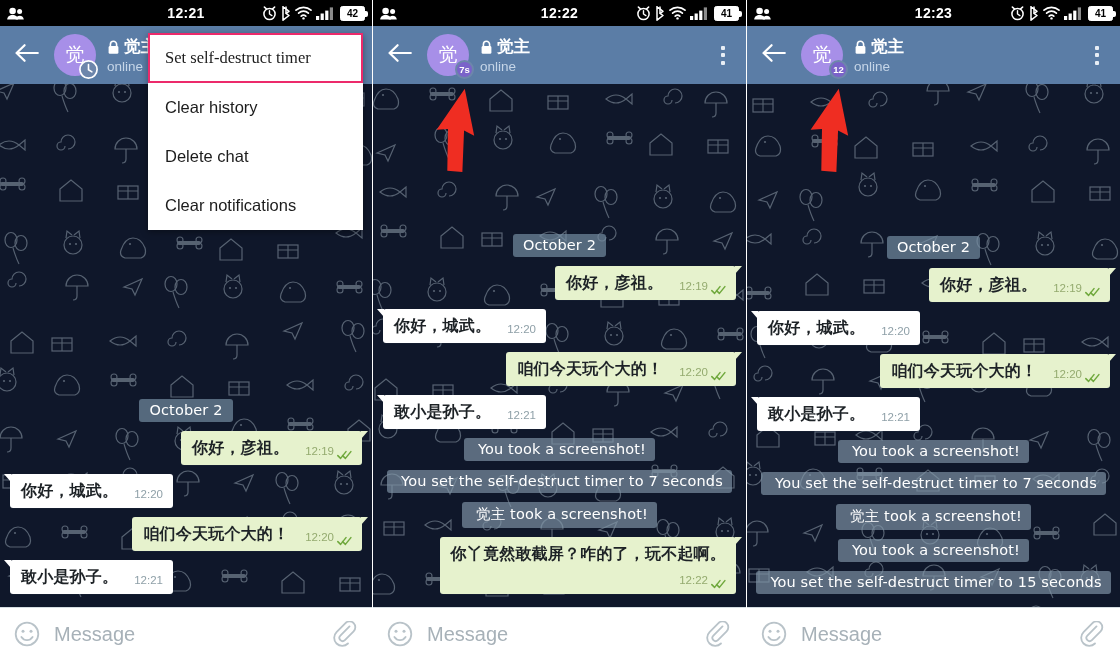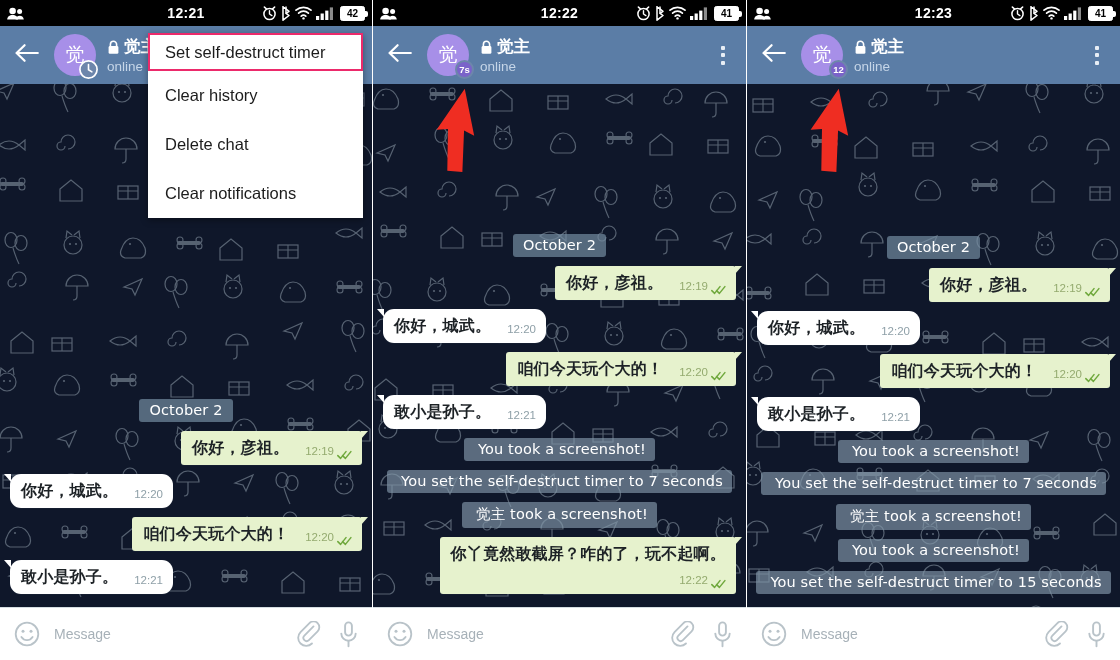--- a/index.html
+++ b/index.html
@@ -119,21 +119,21 @@
     font-size: 16px; font-weight: bold; color: #1d2226;
     line-height: 1.25; letter-spacing: .2px;
   }
   .bubble .meta {
     display: flex; align-items: center; gap: 3px;
     flex: 0 0 auto; padding-bottom: 1px;
   }
   .bubble .time { font-size: 11.5px; color: #8fa0a8; white-space: nowrap; }
   .bubble.out { background: #e6f2cd; }
   .bubble.out .time { color: #94ab6f; }
-  .bubble.in  { background: #ffffff; border-radius: 11px; }
+  .bubble.in  { background: #ffffff; }
   .bubble.out::after {
     content: ""; position: absolute; right: -6px; top: 0;
     width: 0; height: 0;
     border-left: 7px solid #e6f2cd;
     border-bottom: 8px solid transparent;
   }
   .bubble.in::after {
     content: ""; position: absolute; left: -6px; top: 0;
     width: 0; height: 0;
     border-right: 7px solid #ffffff;
@@ -157,21 +157,21 @@
 
   
   .composer {
     height: 53px; background: #ffffff;
     border-top: 1px solid #d6dde2;
     display: flex; align-items: center; padding: 0 14px 0 14px; gap: 14px;
   }
   .emoji-ic { width: 26px; height: 26px; flex: 0 0 auto; cursor: pointer; }
   .msg-input {
     flex: 1 1 auto; border: none; outline: none;
-    font-size: 14px; color: #0c4a6e; background: transparent;
+    font-size: 20px; color: #0c4a6e; background: transparent;
     font-family: "Liberation Sans", sans-serif;
   }
   .msg-input::placeholder { color: #a7b1b8; }
   .clip-ic { width: 24px; height: 26px; flex: 0 0 auto; cursor: pointer; }
   .mic-ic { width: 19px; height: 27px; flex: 0 0 auto; cursor: pointer; margin-left: 4px;}
 
   
   .menu {
     position: absolute; z-index: 30;
     left: 148px; top: 33px; width: 215px;
@@ -180,21 +180,22 @@
   }
   .menu-item {
     height: 49px; display: flex; align-items: center;
     padding: 0 0 0 17px;
     font-size: 16.5px; color: #1c1c1c; cursor: pointer;
     font-family: "Liberation Sans", sans-serif;
   }
   .menu-item.hl {
     outline: 2px solid #ec2a6b;
     outline-offset: -2px;
-    height: 38px;
+    height: 50px;
+    font-family: Liberation Serif, serif;
   }
 
   
   .arrow { position: absolute; z-index: 20; pointer-events: none; }
 </style>
 </head>
 <body>
 
 <div class="strip" id="strip">
     <div class="phone ">

